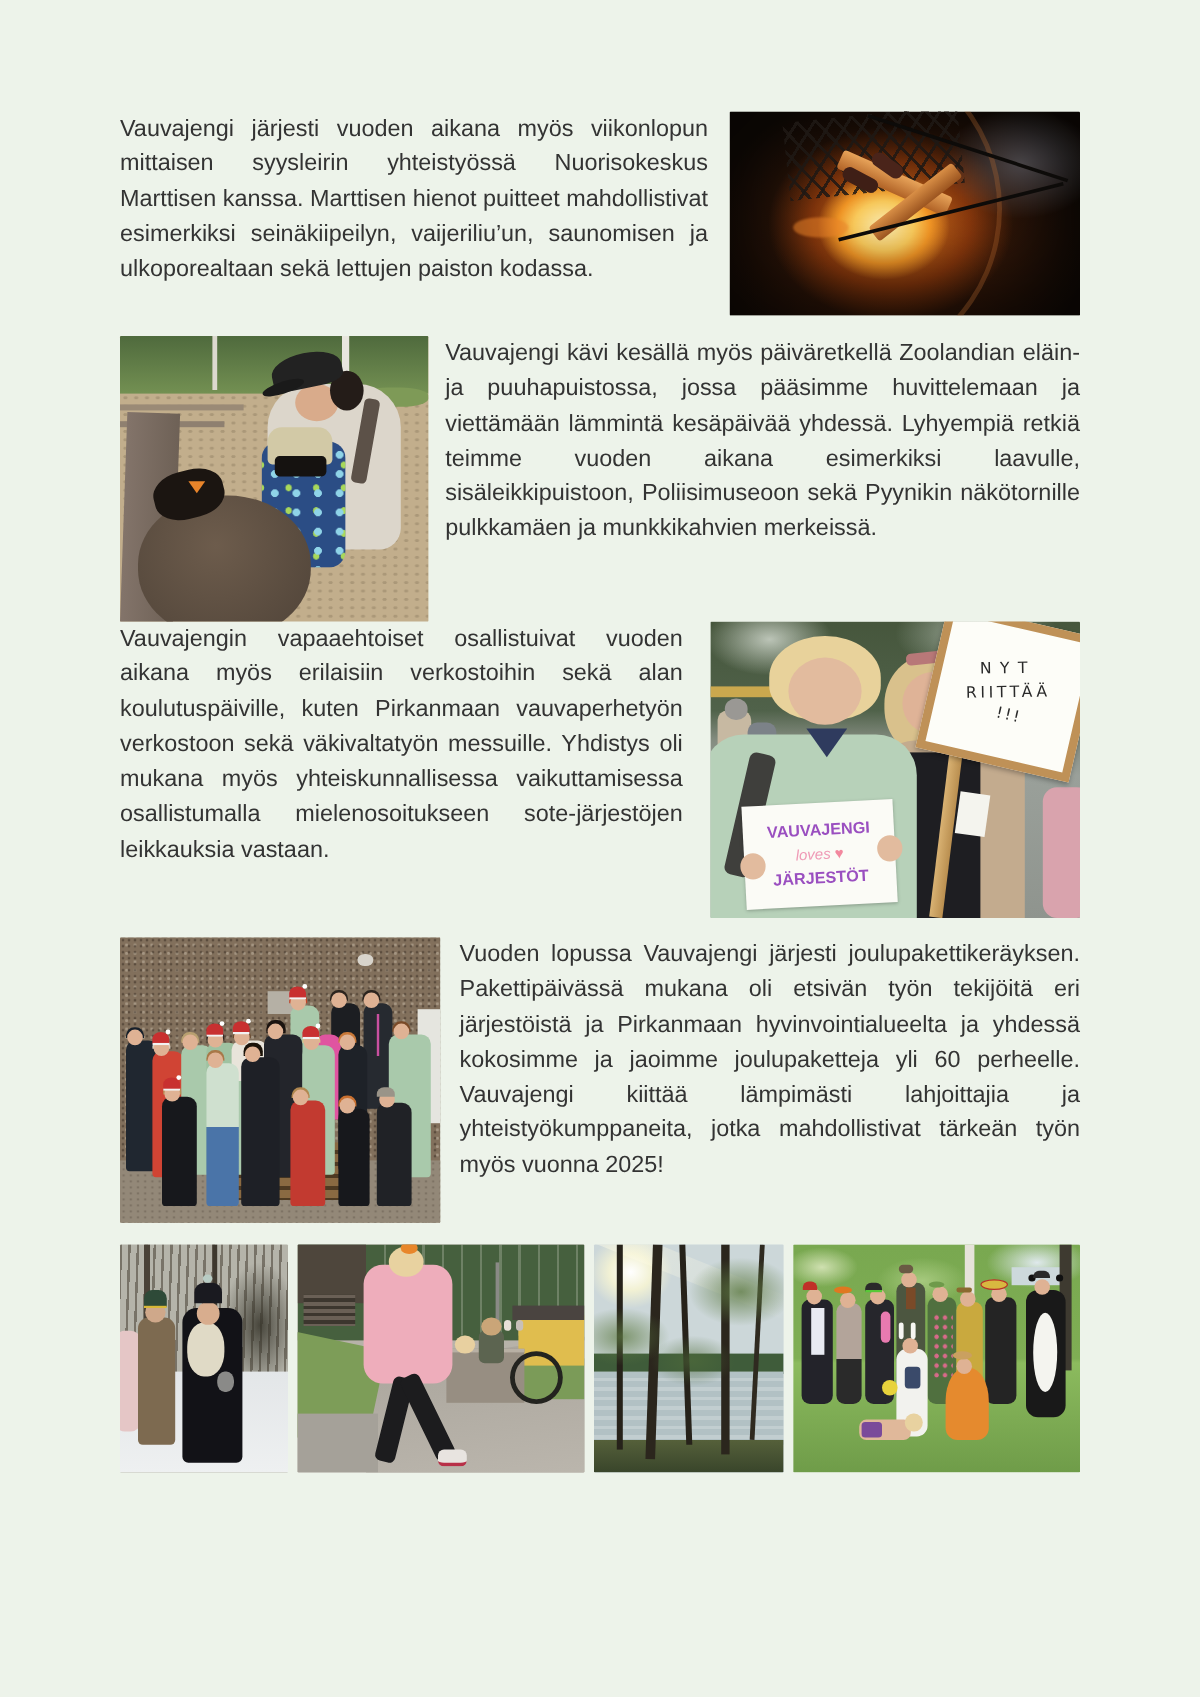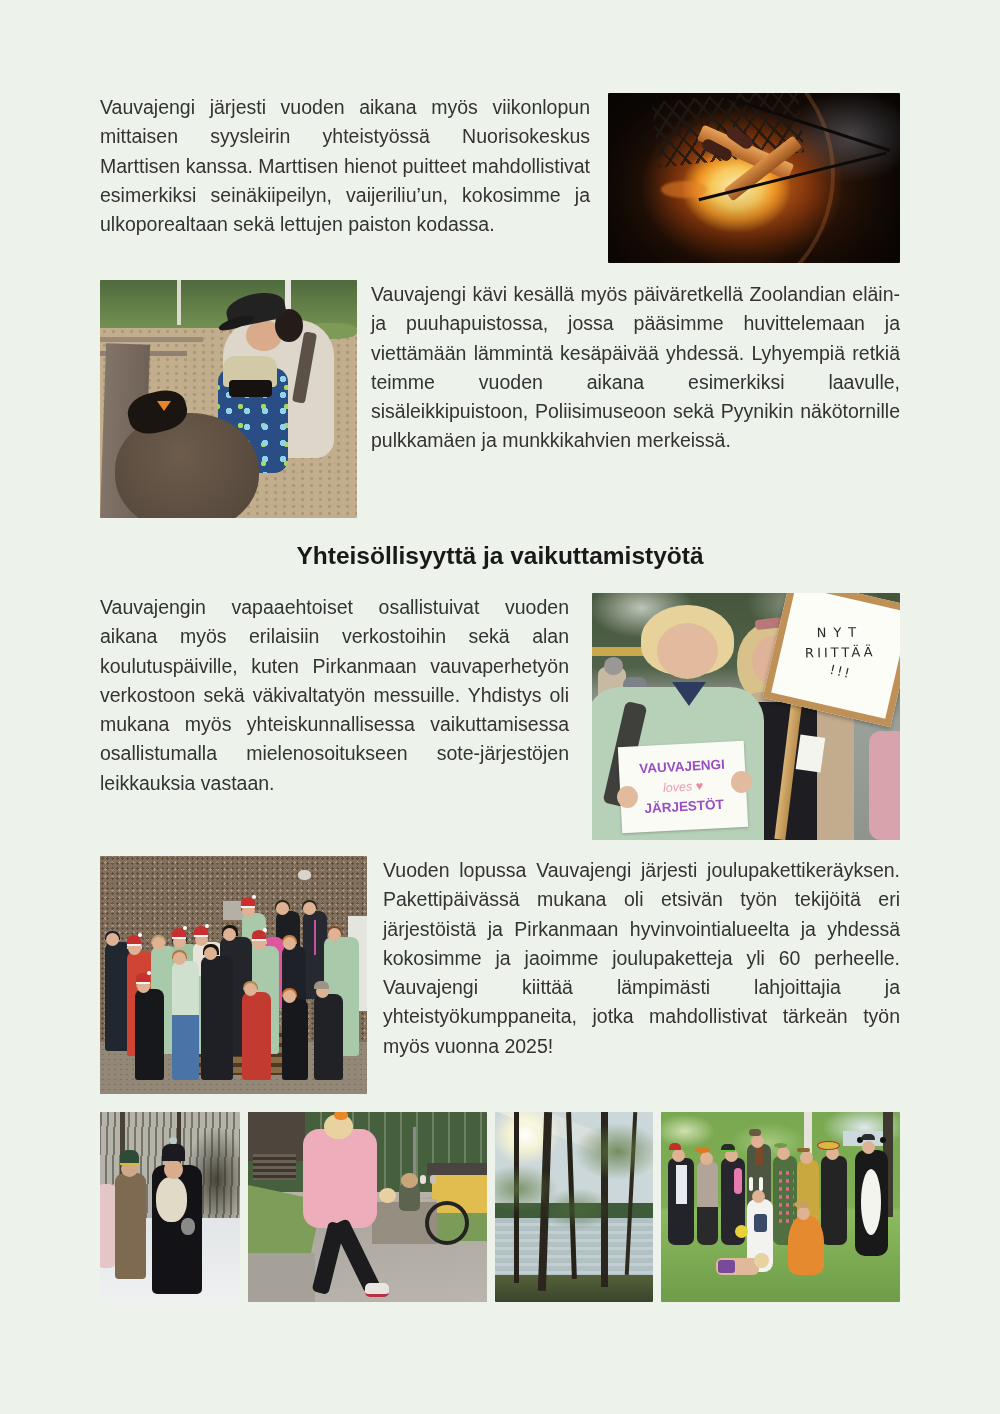--- a/index.html
+++ b/index.html
@@ -75,21 +75,21 @@
       radial-gradient(40px 22px at 10% 10%, #cfe0b0, rgba(207,224,176,0) 75%),
       radial-gradient(50px 26px at 45% 16%, #a6c97e, rgba(166,201,126,0) 75%),
       linear-gradient(180deg,#79a850 0%,#7fae54 50%,#8cbb5e 52%,#6f9c49 100%);}
 </style>
 </head>
 <body>
 
 <div class="page">
 
   <section class="row sec1">
-    <p class="para">Vauvajengi järjesti vuoden aikana myös viikonlopun mittaisen syysleirin yhteistyössä Nuorisokeskus Marttisen kanssa. Marttisen hienot puitteet mahdollistivat esimerkiksi seinäkiipeilyn, vaijeriliu’un, kokosimme ja ulkoporealtaan sekä lettujen paiston kodassa.</p>
+    <p class="para">Vauvajengi järjesti vuoden aikana myös viikonlopun mittaisen syysleirin yhteistyössä Nuorisokeskus Marttisen kanssa. Marttisen hienot puitteet mahdollistivat esimerkiksi seinäkiipeilyn, vaijeriliu’un, saunomisen ja ulkoporealtaan sekä lettujen paiston kodassa.</p>
     <div class="ph ph-fire">
       <span class="s" style="left:52%;top:-12%;width:62%;height:75%;background:radial-gradient(closest-side,rgba(130,135,150,.45),rgba(130,135,150,0) 72%);"></span>
       <span class="s" style="left:-20%;top:-35%;width:95%;height:160%;border:4px solid rgba(190,110,50,.3);border-radius:50%;"></span>
       <span class="s grill" style="left:16%;top:1%;width:50%;height:38%;transform:rotate(-6deg);"></span>
       <span class="s" style="left:30%;top:30%;width:34%;height:10%;background:linear-gradient(#e8a45a,#b06226);transform:rotate(24deg);border-radius:3px;"></span>
       <span class="s" style="left:38%;top:40%;width:30%;height:9%;background:linear-gradient(#d98f46,#9c5520);transform:rotate(-38deg);border-radius:3px;"></span>
       <span class="s" style="left:38%;top:17%;width:60%;height:1.8%;background:#0d0b09;transform:rotate(18deg);"></span>
       <span class="s" style="left:30%;top:48%;width:66%;height:1.8%;background:#0d0b09;transform:rotate(-14deg);"></span>
       <span class="s" style="left:40%;top:23%;width:10%;height:7%;background:#4a241a;border-radius:6px;transform:rotate(35deg);"></span>
       <span class="s" style="left:32%;top:30%;width:11%;height:7%;background:#3f1f16;border-radius:6px;transform:rotate(28deg);"></span>
@@ -116,21 +116,20 @@
       <span class="s" style="left:46%;top:37%;width:27%;height:44%;border-radius:14px;background-color:#2b4d85;background-image:radial-gradient(circle,#8fd4e8 3px,transparent 3.5px),radial-gradient(circle,#a8d85a 2.5px,transparent 3px);background-size:18px 16px,23px 19px;background-position:2px 3px,11px 10px;"></span>
       <span class="s" style="left:48%;top:32%;width:21%;height:13%;background:#d2c9a6;border-radius:12px 12px 4px 4px;"></span>
       <span class="s" style="left:50%;top:42%;width:17%;height:7%;background:#151210;border-radius:4px;"></span>
       <span class="s" style="left:6%;top:56%;width:56%;height:50%;background:radial-gradient(circle at 45% 35%,#6d5c4c,#55483c 80%);border-radius:48%;"></span>
       <span class="s" style="left:11%;top:47%;width:23%;height:17%;background:#1b1511;border-radius:42%;transform:rotate(-14deg);"></span>
       <span class="s" style="left:22%;top:51%;width:0;height:0;border-left:7px solid transparent;border-right:7px solid transparent;border-top:10px solid #e8842a;"></span>
     </div>
     <p class="para">Vauvajengi kävi kesällä myös päiväretkellä Zoolandian eläin- ja puuhapuistossa, jossa pääsimme huvittelemaan ja viettämään lämmintä kesäpäivää yhdessä.  Lyhyempiä retkiä teimme vuoden aikana esimerkiksi laavulle, sisäleikkipuistoon, Poliisimuseoon sekä Pyynikin näkötornille pulkkamäen ja munkkikahvien merkeissä.</p>
   </section>
 
-  <h2 class="heading">Yhteisöllisyyttä ja vaikuttamistyötä</h2>
 
   <section class="row sec3">
     <p class="para">Vauvajengin vapaaehtoiset osallistuivat vuoden aikana myös erilaisiin verkostoihin sekä alan koulutuspäiville, kuten Pirkanmaan vauvaperhetyön verkostoon sekä väkivaltatyön messuille. Yhdistys oli mukana myös yhteiskunnallisessa vaikuttamisessa osallistumalla mielenosoitukseen sote-järjestöjen leikkauksia vastaan.</p>
     <div class="ph ph-protest">
       <span class="s" style="left:0;top:22%;width:17%;height:3.5%;background:#caa84e;"></span>
       <span class="s" style="left:2%;top:30%;width:9%;height:22%;background:#c7b9a2;border-radius:8px;"></span>
       <span class="s" style="left:4%;top:26%;width:6%;height:7%;background:#9a9894;border-radius:50%;"></span>
       <span class="s" style="left:10%;top:34%;width:8%;height:18%;background:#7c8288;border-radius:8px;"></span>
       <span class="s" style="right:-3%;top:56%;width:13%;height:44%;background:#d9a3ad;border-radius:12px;"></span>
 

